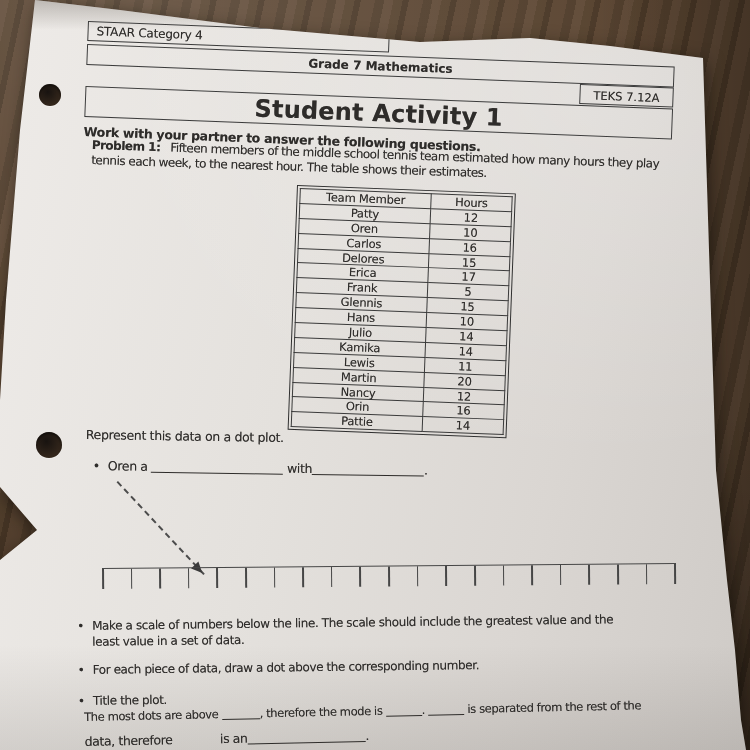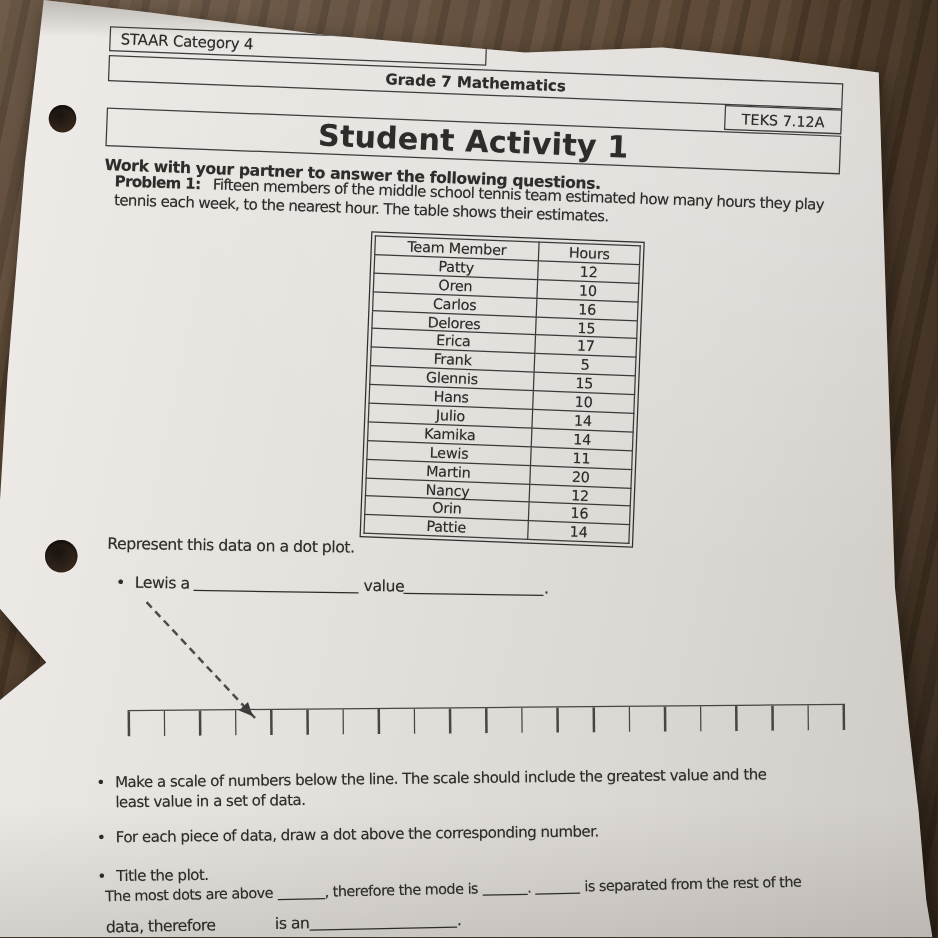--- a/index.html
+++ b/index.html
@@ -177,21 +177,21 @@
                 </tr>
               </tbody>
           </table>
         </div>
       </div>
 
       <div class="represent">Represent this data on a dot plot.</div>
 
       <div class="drawrow">
         <span class="bm">•</span>
-        <span><span>Lewis a </span><span class="blank" style="width: 132px;"></span><span> value</span><span class="blank" style="width: 112px;"></span><span>.</span></span>
+        <span><span>Oren a </span><span class="blank" style="width: 132px;"></span><span> with</span><span class="blank" style="width: 112px;"></span><span>.</span></span>
       </div>
 
       <div class="arrow-line"></div>
       <div class="arrow-head"></div>
 
       <div class="nlinepos">
         <div class="nline" id="number-line">
             <span class="tick"></span>
             <span class="tick"></span>
             <span class="tick"></span>

